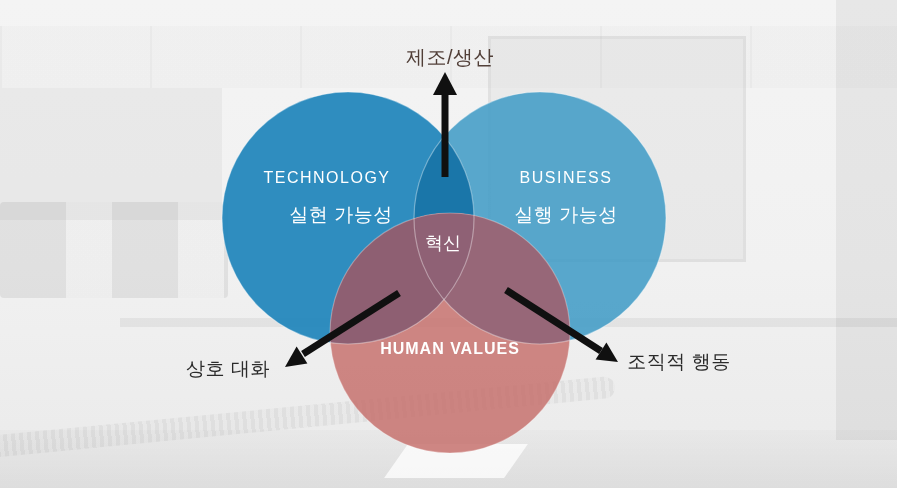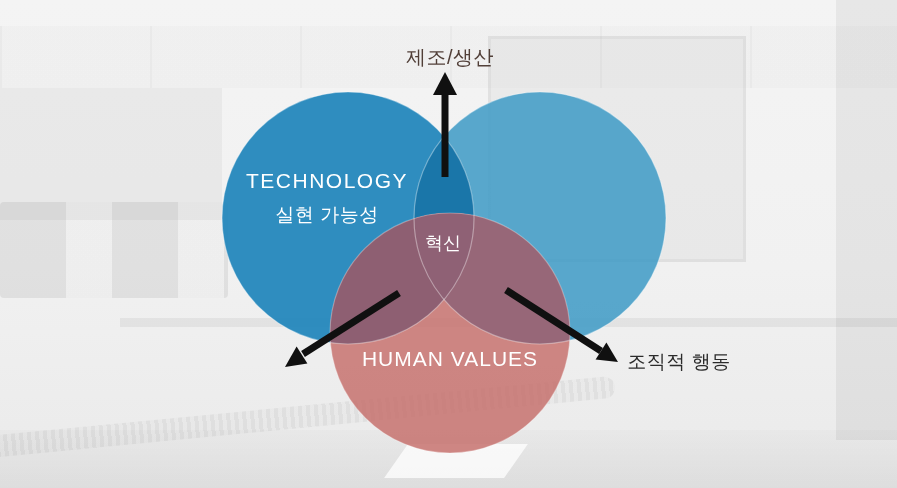--- a/index.html
+++ b/index.html
@@ -24,21 +24,21 @@
     transform:rotate(-5.5deg);transform-origin:left center;
     background:repeating-linear-gradient(90deg,rgba(0,0,0,0.055) 0 4px,rgba(0,0,0,0.015) 4px 8px);}
   .bg-floor{left:0;top:430px;width:897px;height:58px;
     background:linear-gradient(180deg,rgba(0,0,0,0.015),rgba(0,0,0,0.055));}
   .bg-pallet{left:396px;top:444px;width:120px;height:34px;transform:skewX(-35deg);
     background:rgba(255,255,255,0.75);}
   
   .venn-svg{position:absolute;left:0;top:0;width:897px;height:488px;}
   
   .lbl{position:absolute;text-align:center;white-space:nowrap;}
-  .circle-title{width:200px;font-size:21px;color:#ffffff;letter-spacing:1.5px;}
+  .circle-title{width:200px;font-size:16px;color:#ffffff;letter-spacing:1.5px;}
   .circle-sub{width:200px;font-size:19px;color:#ffffff;letter-spacing:0.5px;}
   .center-lbl{left:393px;top:231px;width:100px;font-size:18px;font-weight:normal;color:#ffffff;}
   .callout{font-size:19px;color:#2b2b2b;letter-spacing:0.5px;}
   .callout-top{left:350px;top:44px;width:200px;font-size:20px;color:#513f38;}
   .callout-left{left:128px;top:356px;width:200px;}
   .callout-right{left:579px;top:349px;width:200px;text-align:center;}
   
   .logo{position:absolute;left:745px;top:392px;width:152px;height:72px;}
   .logo-swoosh-svg{position:absolute;left:0;top:0;width:152px;height:72px;}
   .logo-text{position:absolute;left:18px;top:12px;width:116px;text-align:center;
@@ -101,23 +101,26 @@
       <line x1="399" y1="293" x2="303" y2="354" stroke-width="7"></line>
       <polygon points="285,367 296.6,346.6 307.4,363.4" stroke="none"></polygon>
       <line x1="506" y1="290" x2="601" y2="351" stroke-width="7"></line>
       <polygon points="618,362 595.6,359.4 606.4,342.6" stroke="none"></polygon>
     </g>
   </svg>
 
   <div class="lbl callout callout-top">제조/생산</div>
 
   <div class="lbl circle-title" style="left:227px;top:169px;">TECHNOLOGY</div>
-  <div class="lbl circle-sub" style="left:227px;top:202px;">실현 가능성</div>
+  <div class="lbl circle-sub" style="left:241px;top:202px;">실현 가능성</div>
 
+  <div class="lbl circle-title" style="left:466px;top:169px;">BUSINESS</div>
+  <div class="lbl circle-sub" style="left:466px;top:202px;">실행 가능성</div>
 
   <div class="lbl center-lbl">혁신</div>
 
-  <div class="lbl circle-title" style="left:350px;top:347px;letter-spacing:1px;">HUMAN VALUES</div>
+  <div class="lbl circle-title" style="left:350px;top:340px;letter-spacing:1px;font-weight:bold;">HUMAN VALUES</div>
 
+  <div class="lbl callout callout-left">상호 대화</div>
   <div class="lbl callout callout-right">조직적 행동</div>
 
 
 </div>
 
 </body></html>

